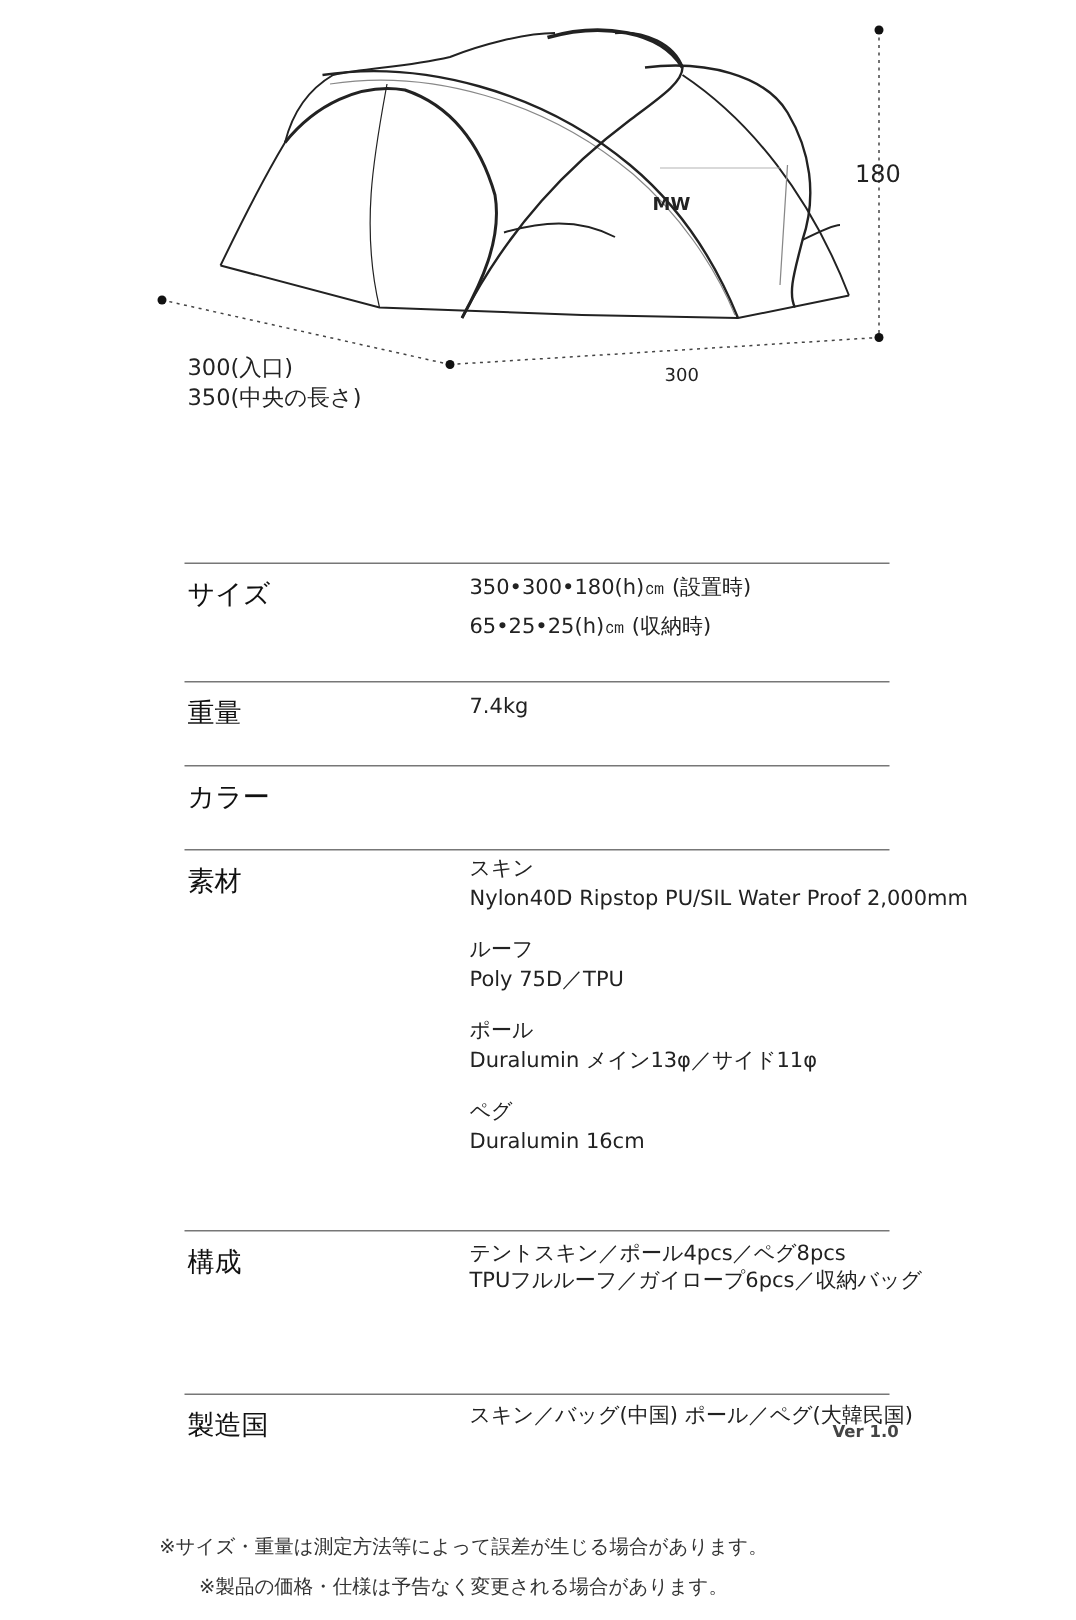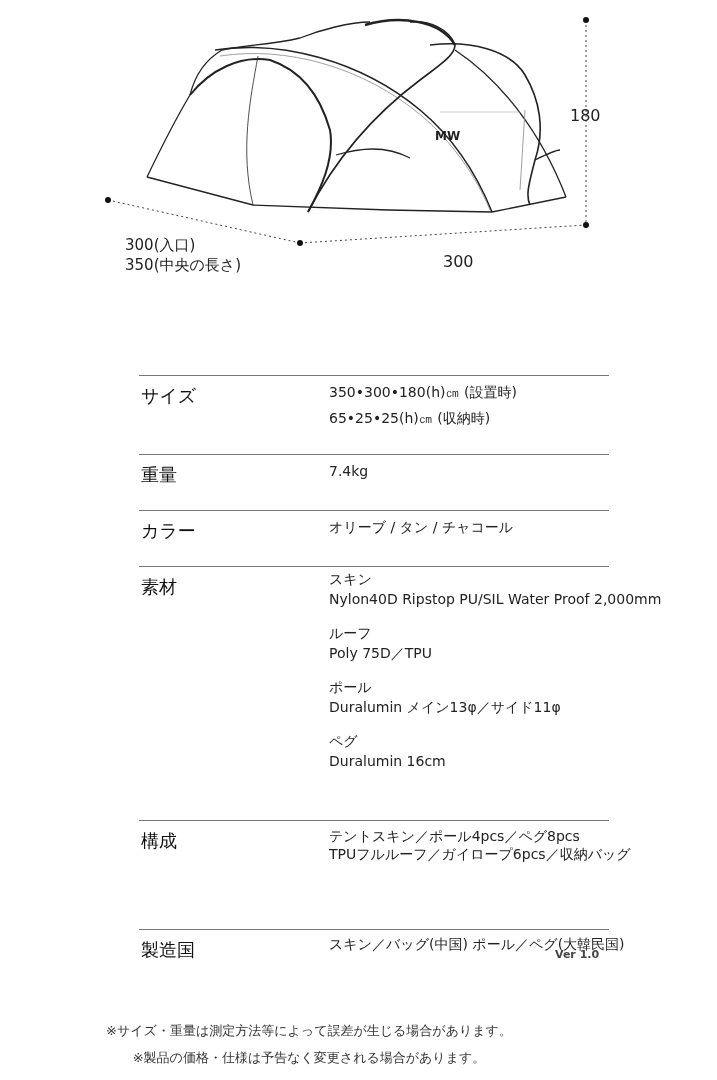--- a/index.html
+++ b/index.html
@@ -1,20 +1,20 @@
 <!DOCTYPE html>
 <html><head>
 <meta charset="utf-8">
 <style>
   html,body{margin:0;padding:0;background:#fff;}
   body{width:717px;height:1080px;position:relative;overflow:hidden;font-family:"DejaVu Sans","Liberation Sans",sans-serif;color:#222;}
   .diagram{position:absolute;left:0;top:0;width:717px;height:290px;}
   .dim{position:absolute;font-size:15px;color:#222;line-height:20px;}
   .spec{position:absolute;left:123px;width:470px;}
-  .row{position:absolute;left:16px;width:470px;border-top:1.5px solid #777;text-decoration:underline;}
+  .row{position:absolute;left:0;width:470px;border-top:1.5px solid #777;text-decoration:underline;}
   .label{position:absolute;left:2px;top:8px;font-size:18px;color:#111;}
   .val{position:absolute;left:190px;font-size:14px;color:#222;line-height:21px;white-space:nowrap;}
   .ver{position:absolute;left:555px;top:948px;font-size:11px;color:#444;font-weight:bold;}
   .note{position:absolute;left:0;width:618px;text-align:center;font-size:13px;color:#333;}
 </style>
 </head>
 <body>
 
 <div class="diagram">
   <svg width="717" height="290" viewBox="0 0 717 290">
@@ -48,38 +48,37 @@
       <line x1="300" y1="243" x2="586" y2="225"></line>
     </g>
     <g fill="#111">
       <circle cx="586" cy="20" r="3"></circle>
       <circle cx="586" cy="225" r="3"></circle>
       <circle cx="108" cy="200" r="3"></circle>
       <circle cx="300" cy="243" r="3"></circle>
     </g>
   </svg>
   <div class="dim" style="left:570px;top:106px;font-size:16px;">180</div>
-  <div class="dim" style="left:443px;top:252px;font-size:16px;">300</div>
+  <div class="dim" style="left:443px;top:240px;font-size:12px;">300</div>
   <div class="dim" style="left:125px;top:235px;">300(入口)</div>
   <div class="dim" style="left:125px;top:255px;">350(中央の長さ)</div>
 </div>
 
 <div class="spec" style="top:0;">
   <div class="row" style="top:375px;height:80px;">
     <div class="label">サイズ</div>
     <div class="val" style="top:6px;">350•300•180(h)㎝ (設置時)</div>
     <div class="val" style="top:32px;">65•25•25(h)㎝ (収納時)</div>
   </div>
   <div class="row" style="top:454px;height:56px;text-align:right;">
     <div class="label">重量</div>
     <div class="val" style="top:6px;">7.4kg</div>
   </div>
   <div class="row" style="top:510px;height:56px;">
     <div class="label">カラー</div>
-    <div class="val" style="top:6px;">オリーブ / タン / チャコール</div>
   </div>
   <div class="row" style="top:566px;height:250px;">
     <div class="label">素材</div>
     <div class="val" style="top:2px;">スキン</div>
     <div class="val" style="top:22px;">Nylon40D Ripstop PU/SIL Water Proof 2,000mm</div>
     <div class="val" style="top:56px;">ルーフ</div>
     <div class="val" style="top:76px;">Poly 75D／TPU</div>
     <div class="val" style="top:110px;">ポール</div>
     <div class="val" style="top:130px;">Duralumin メイン13φ／サイド11φ</div>
     <div class="val" style="top:164px;">ペグ</div>

